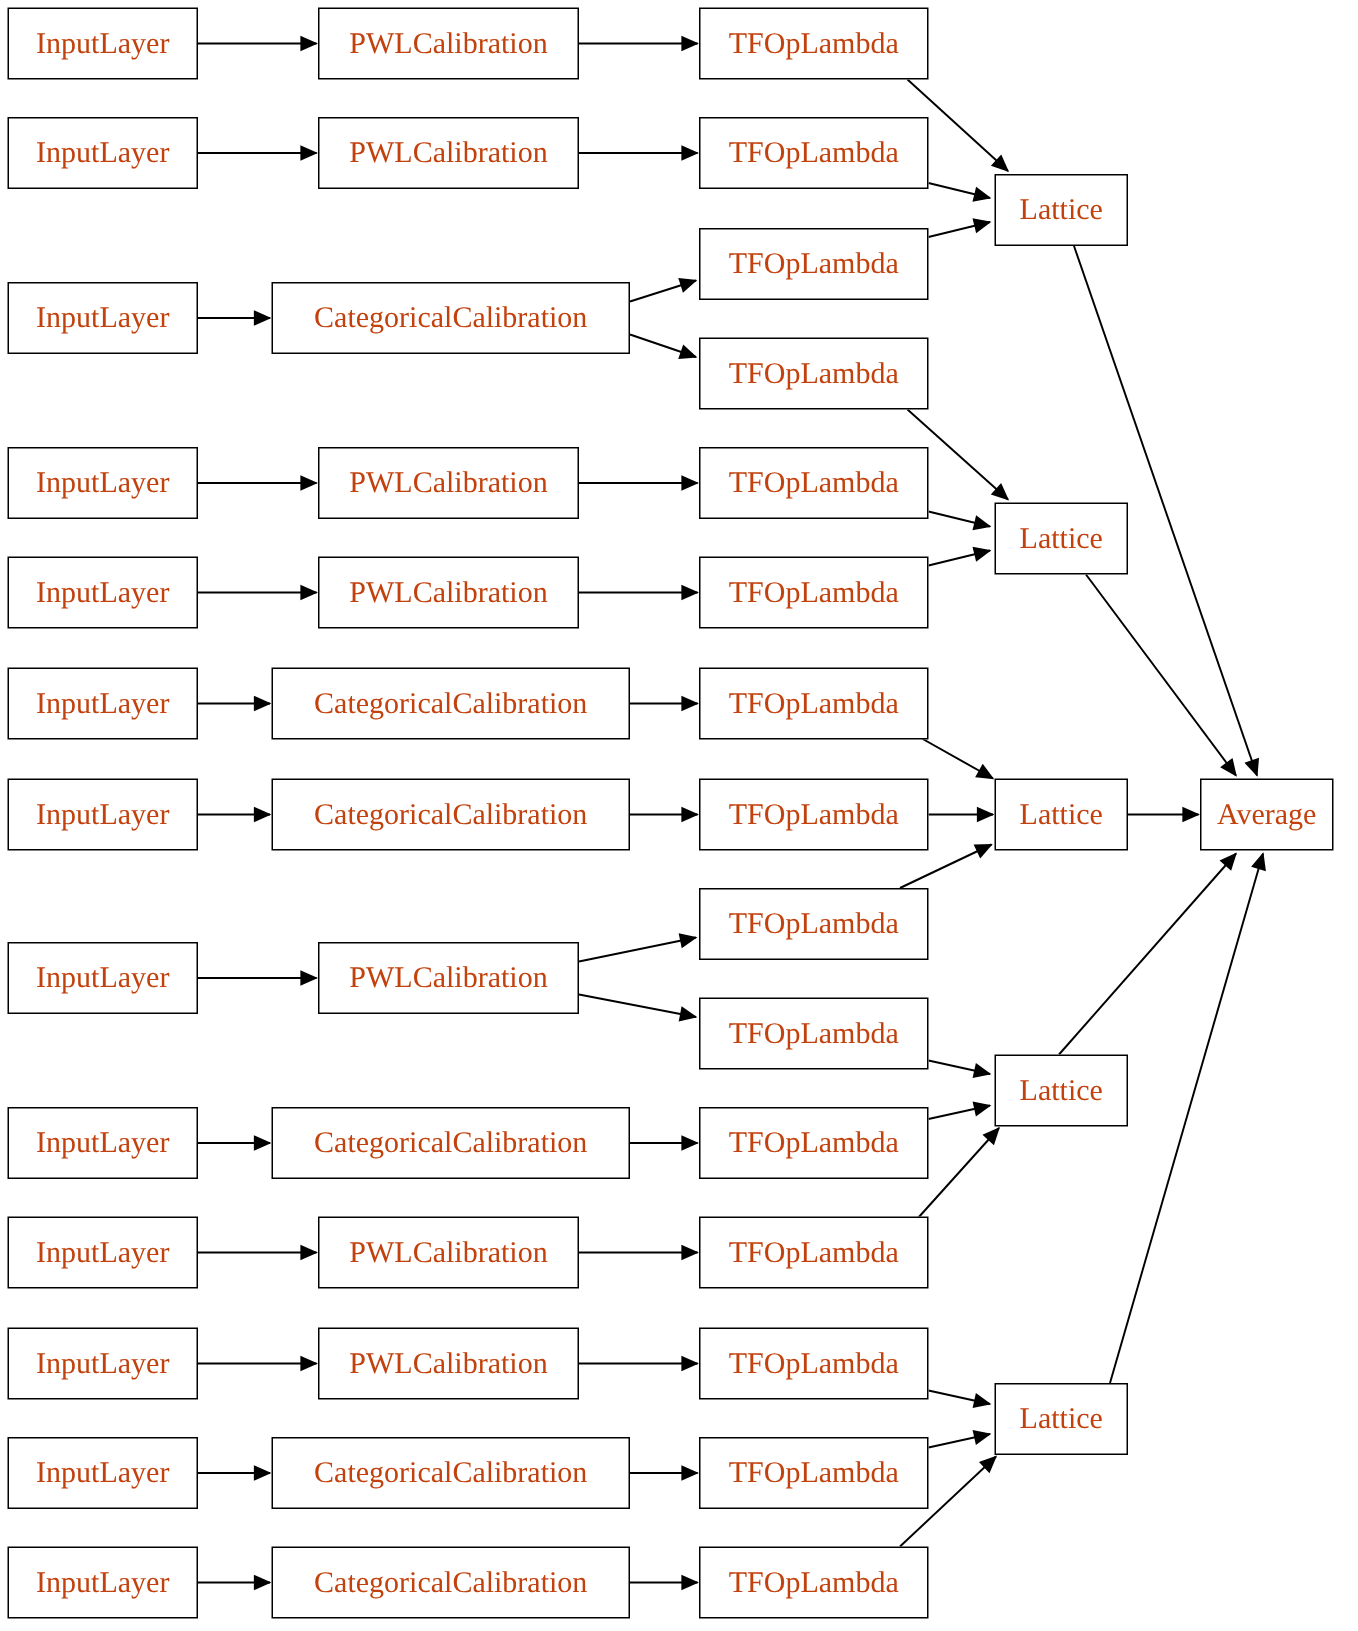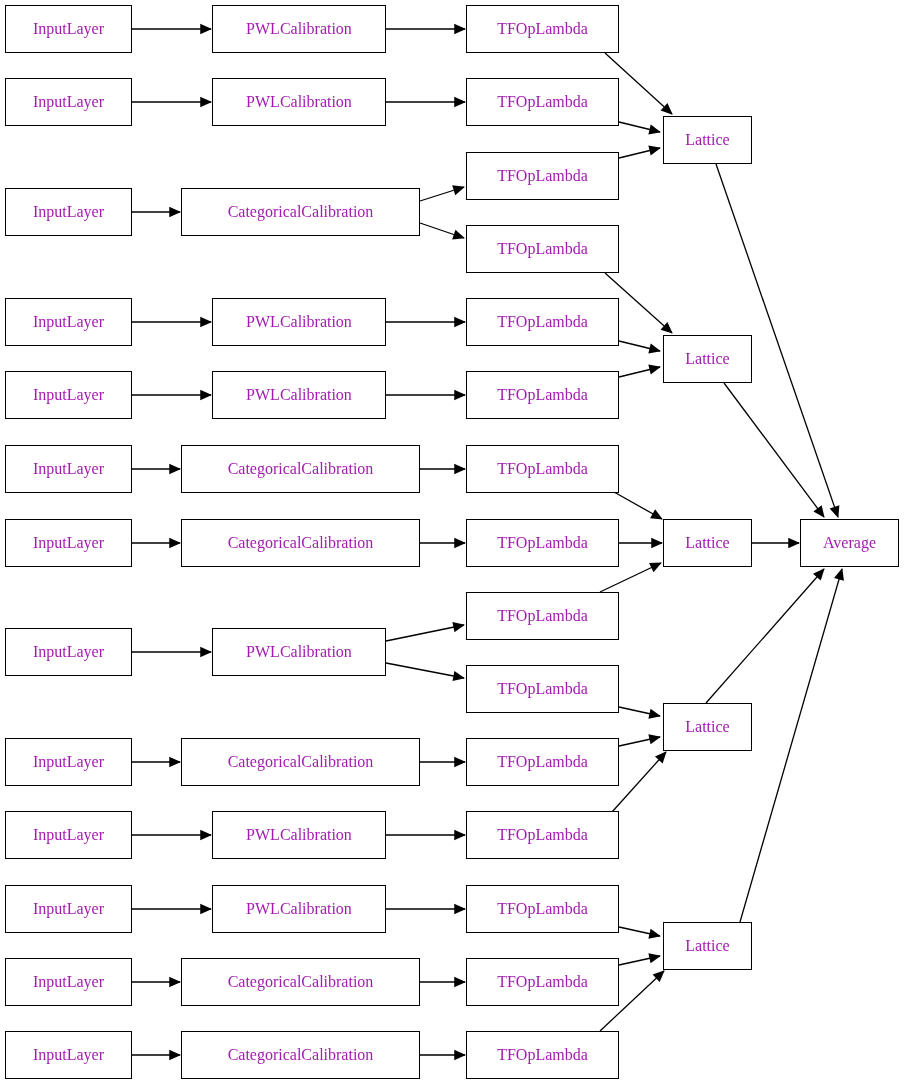--- a/index.html
+++ b/index.html
@@ -26,22 +26,22 @@
     fill: none;
   }
   .node {
     position: absolute;
     box-sizing: border-box;
     border: 1.5px solid var(--node-border, #000000);
     background: var(--node-fill, #ffffff);
     display: flex;
     align-items: center;
     justify-content: center;
-    font-size: 16px;
-    color: #a21caf;
+    font-size: 20px;
+    color: #c2410c;
     white-space: nowrap;
   }
 </style>
 </head>
 <body>
 
 <div id="canvas">
   <svg id="edge-layer" viewBox="0 0 905 1087" xmlns="http://www.w3.org/2000/svg">
     <defs>
       <marker id="arrow" viewBox="0 0 10 10" refX="9.2" refY="5" markerWidth="11" markerHeight="9" orient="auto-start-reverse">
@@ -139,15 +139,15 @@
       <div class="node" style="left: 466px; top: 738px; width: 153px; height: 48px;">TFOpLambda</div>
       <div class="node" style="left: 466px; top: 811px; width: 153px; height: 48px;">TFOpLambda</div>
       <div class="node" style="left: 466px; top: 885px; width: 153px; height: 48px;">TFOpLambda</div>
       <div class="node" style="left: 466px; top: 958px; width: 153px; height: 48px;">TFOpLambda</div>
       <div class="node" style="left: 466px; top: 1031px; width: 153px; height: 48px;">TFOpLambda</div>
       <div class="node" style="left: 663px; top: 116px; width: 89px; height: 48px;">Lattice</div>
       <div class="node" style="left: 663px; top: 335px; width: 89px; height: 48px;">Lattice</div>
       <div class="node" style="left: 663px; top: 519px; width: 89px; height: 48px;">Lattice</div>
       <div class="node" style="left: 663px; top: 703px; width: 89px; height: 48px;">Lattice</div>
       <div class="node" style="left: 663px; top: 922px; width: 89px; height: 48px;">Lattice</div>
-      <div class="node" style="left: 800px; top: 519px; width: 99px; height: 48px;">Average</div>
+      <div class="node" style="left: 800px; top: 519px; width: 89px; height: 48px;">Average</div>
     </div>
 </div>
 
 </body></html>

